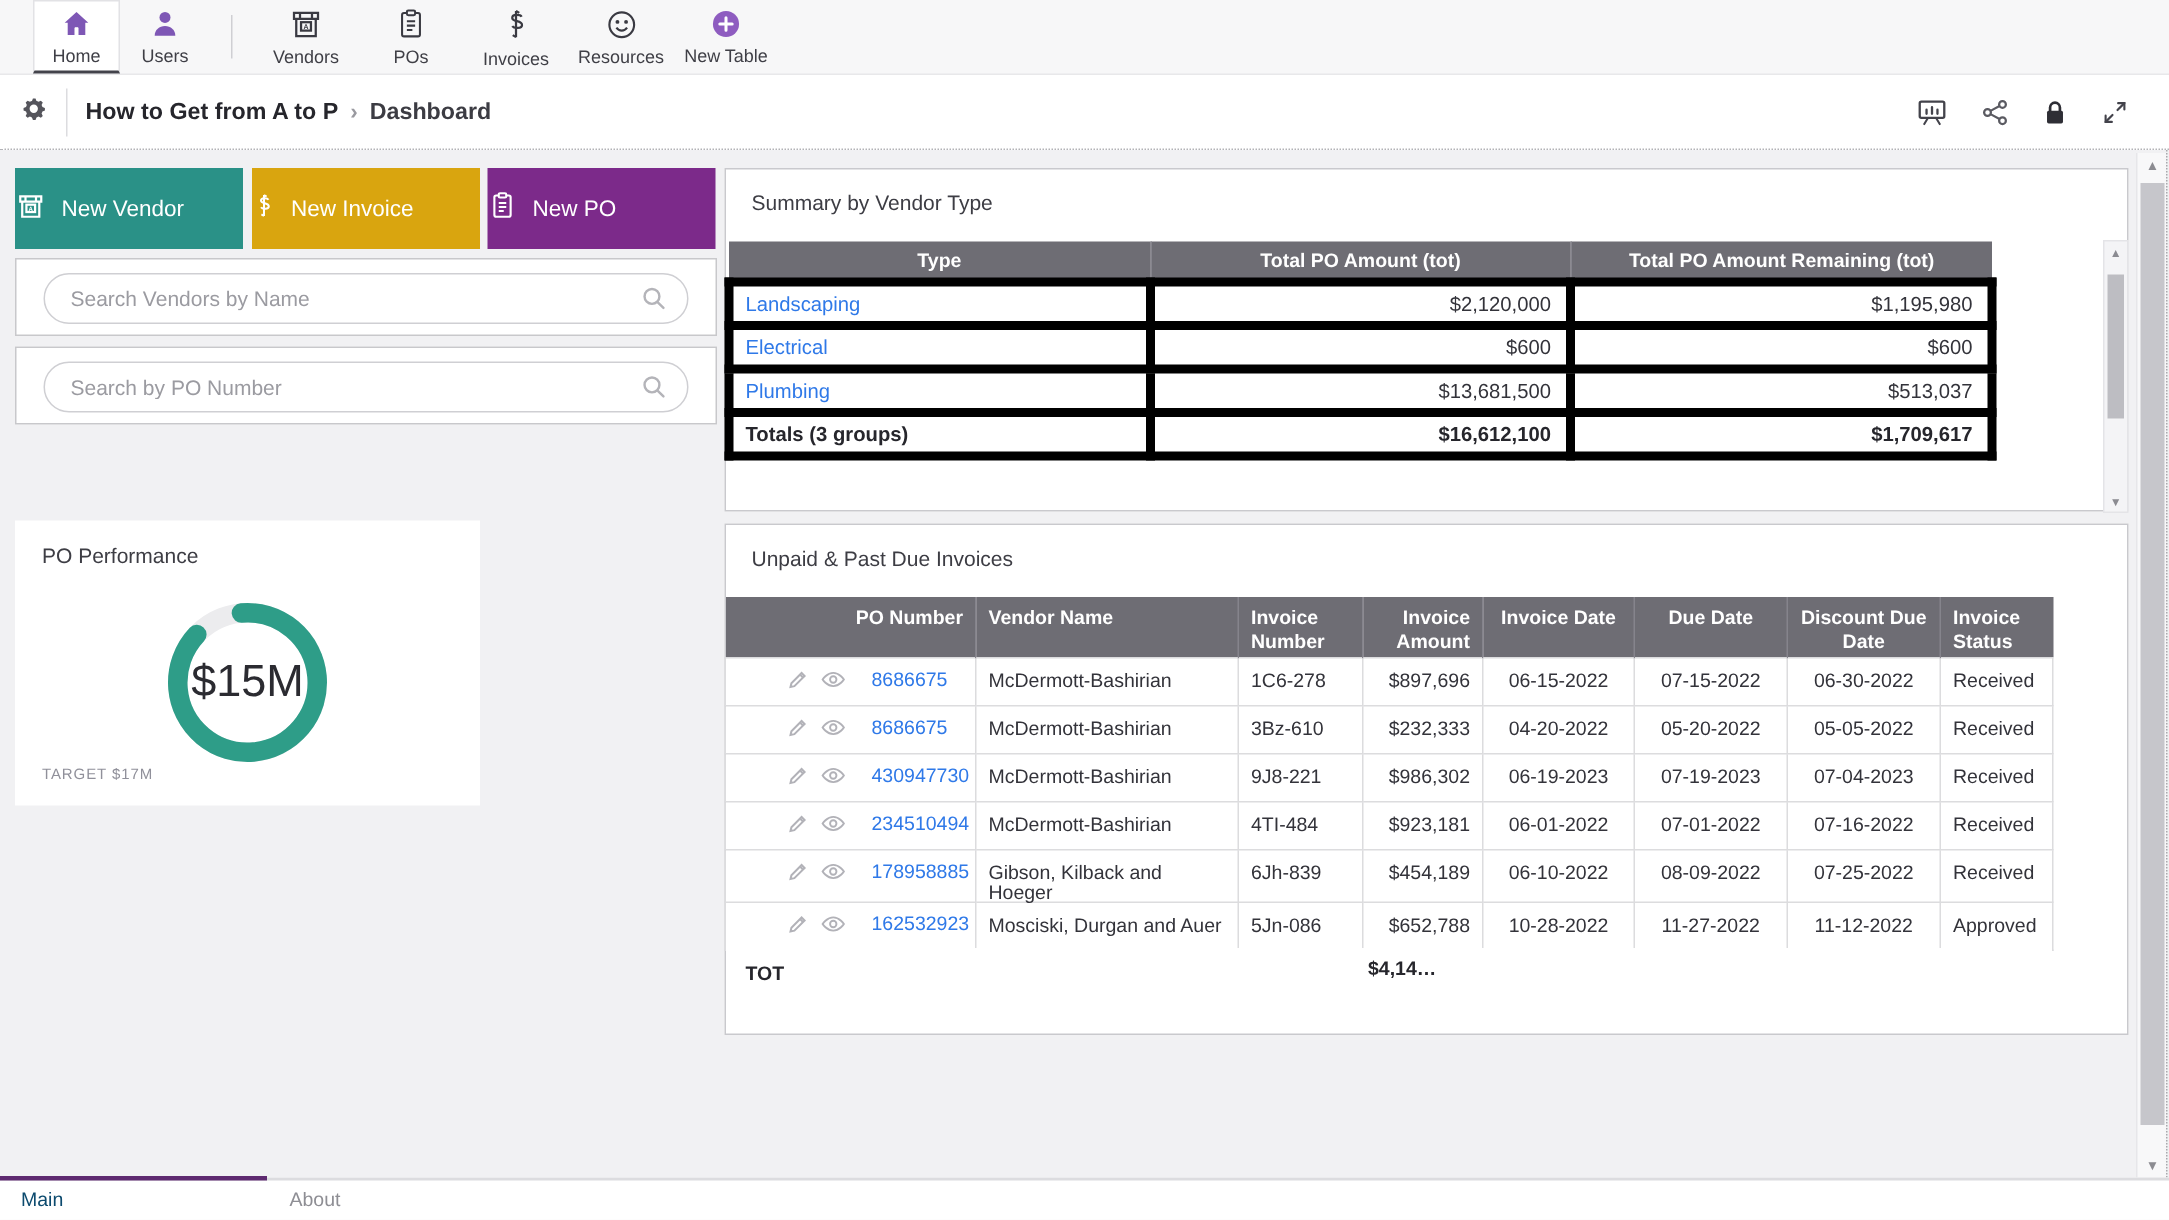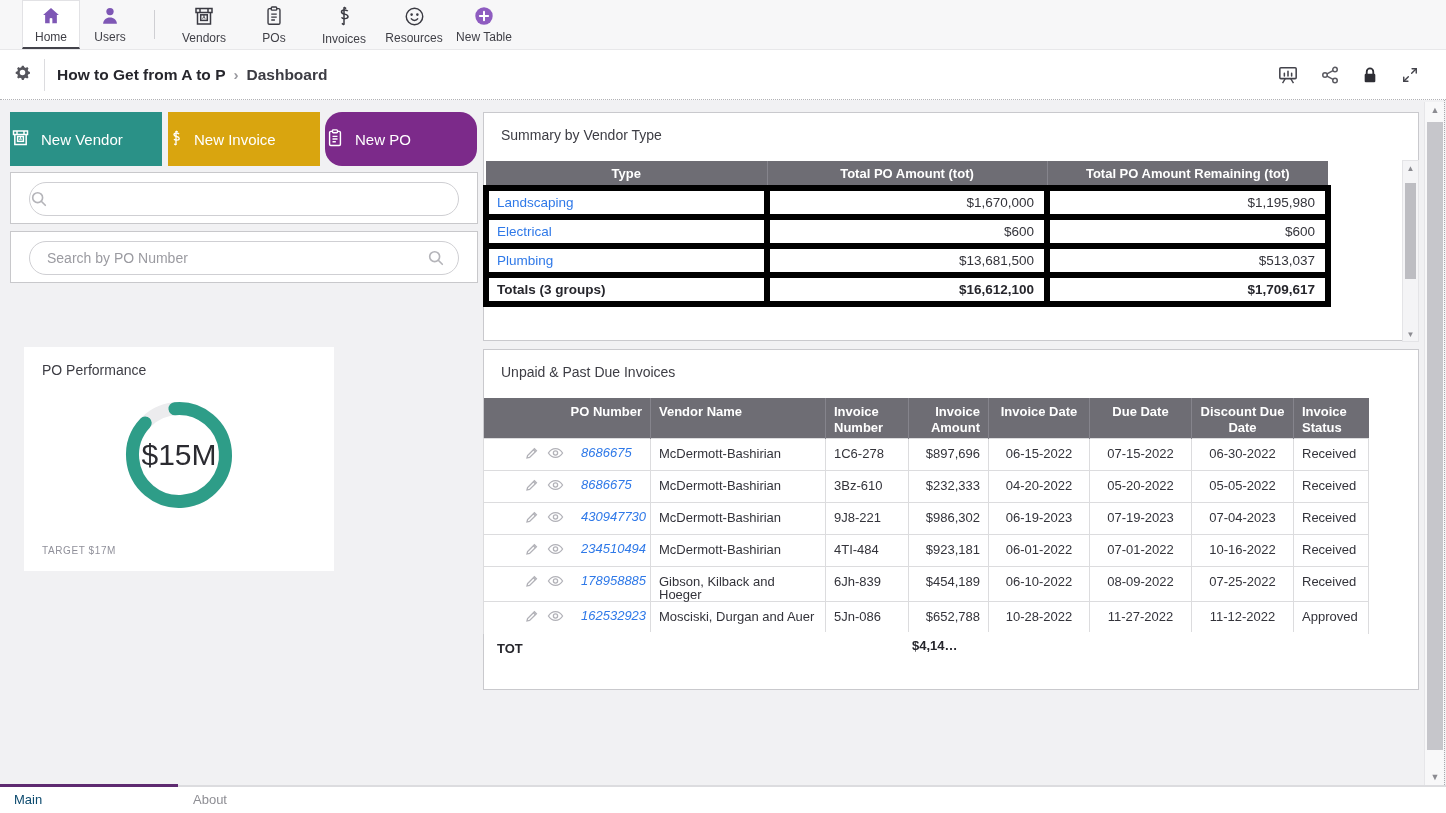--- a/index.html
+++ b/index.html
@@ -43,21 +43,21 @@
   .search-panel { position:absolute; left:10px; width:468px; height:52px; background:#fff;
     border:1px solid #c8c8cb; }
   .search-pill { position:absolute; left:18px; right:18px; top:9px; height:34px;
     border:1px solid #cfcfd3; border-radius:17px; background:#fff; display:flex; align-items:center; }
   .search-pill input { flex:1; border:none; outline:none; background:transparent;
     font-family:"Liberation Sans",sans-serif; font-size:14px; color:#3c3c43; padding:0 8px 0 17px; }
   .search-pill input::placeholder { color:#9b9ba1; }
   .search-pill .mag { margin-right:13px; display:flex; cursor:pointer; }
 
   
-  #gauge-card { position:absolute; left:24px; top:247px; width:310px; height:224px; background:#fff; }
+  #gauge-card { position:absolute; left:10px; top:247px; width:310px; height:190px; background:#fff; }
   #gauge-title { position:absolute; left:18px; top:15px; font-size:14px; color:#3d3d44; }
   #gauge-wrap { position:absolute; left:99px; top:52px; width:112px; height:112px; }
   #gauge-value { position:absolute; left:0; top:0; width:112px; height:112px; display:flex;
     align-items:center; justify-content:center; font-size:30px; color:#2b2b31; }
   #gauge-target { position:absolute; left:18px; bottom:15px; font-size:10px; color:#90909a; letter-spacing:.06em; }
 
   
   .panel { position:absolute; left:483px; width:936px; background:#fff; border:1px solid #c9c9cd; }
   .panel-title { position:absolute; left:17px; top:14px; font-size:14px; color:#3d3d44; }
 
@@ -77,21 +77,21 @@
     justify-content:center; font-size:8px; color:#8b8b91; cursor:pointer; }
   .vscroll .thumb { position:absolute; left:2px; width:11px; background:#bdbdc2; cursor:pointer; }
 
   
   #inv-table { position:absolute; left:-1px; top:48px; width:885px; border-collapse:collapse; table-layout:fixed; }
   #inv-table th { background:#6e6d74; color:#fff; font-size:13px; font-weight:bold; height:40px;
     vertical-align:top; padding:6px 8px 0 8px; line-height:1.25; border-left:1px solid #85848c; }
   #inv-table th:first-child { border-left:none; }
   #inv-table td { height:32px; font-size:13px; vertical-align:top; padding:8px 8px 0 8px;
     border:1px solid #dcdcde; background:#fff; line-height:1; }
-  #inv-table a { color:#2f79e8; text-decoration:none; cursor:pointer;font-style:italic; }
+  #inv-table a { color:#2f79e8; text-decoration:none; cursor:pointer; }
   .row-actions { display:flex; align-items:center; gap:7px; padding-left:32px; }
   .row-actions .act { display:flex; cursor:pointer; }
   .row-actions a { margin-left:10px; }
   #inv-footer { position:absolute; left:0; top:282px; width:884px; height:34px; background:#fff; }
   #inv-footer .tot-label { position:absolute; left:13px; top:9px; font-size:13px; font-weight:bold; color:#26262c; }
   #inv-footer .tot-amount { position:absolute; left:428px; top:6px; font-size:13px; font-weight:bold; color:#26262c; }
 
   
   #page-scrollbar { position:absolute; left:1424px; top:2px; width:20px; height:683px;
     background:#f8f8f9; border-left:1px solid #e6e6e9; }
@@ -245,32 +245,33 @@
                    <span>New Vendor</span>
         </button>
         <button class="action-btn" style="left: 168px; background: rgb(217, 165, 15);">
           <span><svg width="16" height="24" viewBox="0 0 24 28" fill="none" stroke="#fff" stroke-width="2">
               <path d="M16.5 8.2c-1-1.8-7.5-2.4-7.5.9 0 3.5 7.8 1.8 7.8 5.6 0 3.2-6.4 3-7.8 1"></path>
               <path d="M12 3.5v21"></path>
               <path d="M12 3.5l2.6 1.6M12 24.5l-2.6-1.6"></path>
             </svg></span>
                    <span>New Invoice</span>
         </button>
-        <button class="action-btn" style="left: 325px; background: rgb(124, 42, 138); border-radius: 17px;">
+        <button class="action-btn" style="left: 325px; background: rgb(124, 42, 138);">
           <span><svg width="20" height="22" viewBox="0 0 24 24" fill="none" stroke="#fff" stroke-width="1.7">
               <rect x="5.5" y="4" width="13" height="17" rx="1.4"></rect>
               <rect x="9" y="2.2" width="6" height="3.4" rx="1" fill="#7C2A8A"></rect>
               <path d="M9 10h6M9 13.2h6M9 16.4h4"></path>
             </svg></span>
                    <span>New PO</span>
         </button>
       </div>
 
     <div class="search-panel" style="top:72px">
       <div class="search-pill">
+        <input type="text" placeholder="Search Vendors by Name" style="">
         <span class="mag">
           <svg width="18" height="18" viewBox="0 0 20 20" fill="none" stroke="#b4b4b9" stroke-width="1.8">
             <circle cx="8.5" cy="8.5" r="5.5"></circle>
               <path d="M12.8 12.8 17 17" stroke-linecap="round"></path>
           </svg>
         </span>
       </div>
     </div>
 
     <div class="search-panel" style="top:131px">
@@ -308,21 +309,21 @@
         <thead>
             <tr>
               <th>Type</th>
               <th>Total PO Amount (tot)</th>
               <th>Total PO Amount Remaining (tot)</th>
             </tr>
           </thead>
         <tbody>
             <tr>
               <td><a>Landscaping</a></td>
-    <td class="amt">$1,670,000</td>
+    <td class="amt">$2,120,000</td>
     <td class="amt">$1,195,980</td>
             </tr>
             <tr>
               <td><a>Electrical</a></td>
     <td class="amt">$600</td>
     <td class="amt">$600</td>
             </tr>
             <tr>
               <td><a>Plumbing</a></td>
     <td class="amt">$13,681,500</td>
@@ -462,21 +463,21 @@
                     </svg>
                   </span>
         <a>234510494</a>
       </span>
               </td>
     <td>McDermott-Bashirian</td>
     <td>4TI-484</td>
     <td style="text-align:right">$923,181</td>
     <td style="text-align:center">06-01-2022</td>
     <td style="text-align:center">07-01-2022</td>
-    <td style="text-align:center">10-16-2022</td>
+    <td style="text-align:center">07-16-2022</td>
     <td>Received</td>
             </tr>
             <tr>
               <td style="padding-top:6px">
       <span class="row-actions">
         <span class="act">
                     <svg width="16" height="16" viewBox="0 0 24 24" fill="none" stroke="#b2b2b8" stroke-width="2">
                       <path d="M4.5 19.5l.9-3.8L15.6 5.5l3 3L8.4 18.7z"></path>
                       <path d="M14 7l3 3"></path>
                     </svg>

